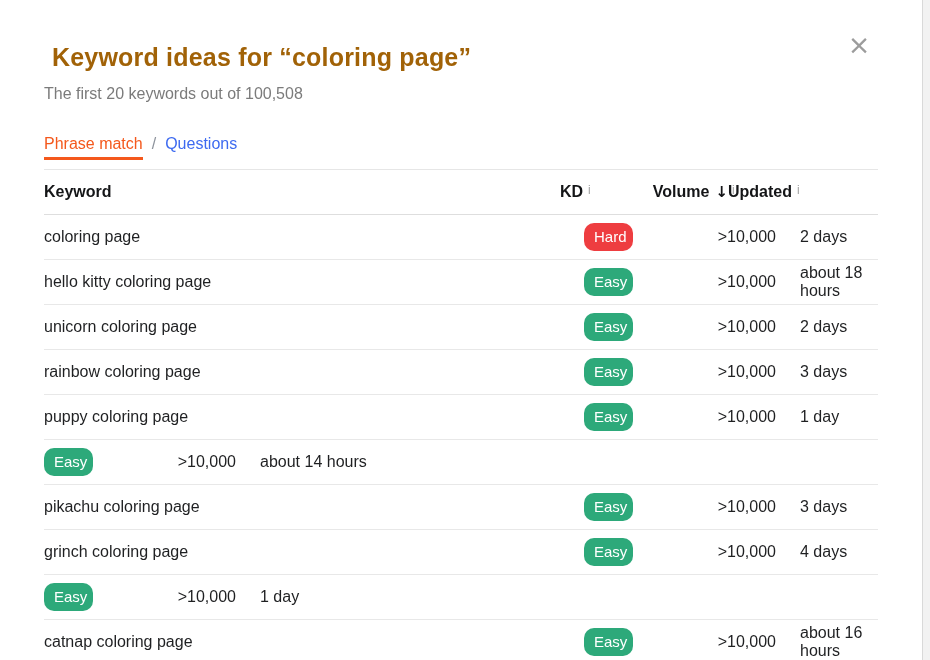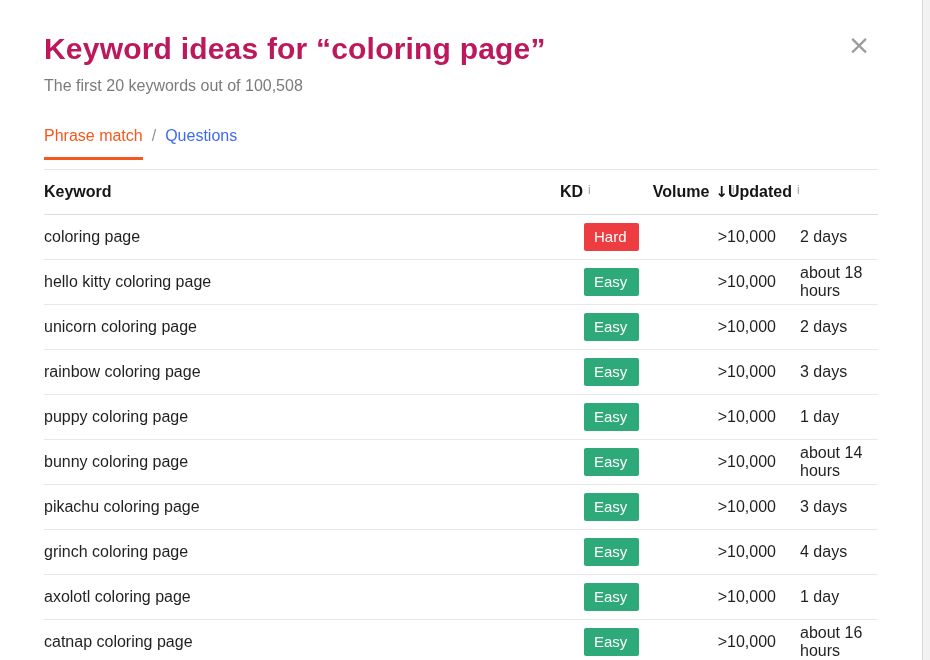--- a/index.html
+++ b/index.html
@@ -16,25 +16,25 @@
     position: absolute;
     left: 0; top: 0;
     width: 922px;
     height: 660px;
     background: #ffffff;
   }
   .content {
     padding: 34px 0 0 44px;
   }
   .modal-title {
-    margin: 0;
-    font-size: 30px;
+    margin: 8px;
+    font-size: 25px;
     line-height: 30px;
     font-weight: 700;
-    color: #be185d;
+    color: #a16207;
     letter-spacing: 0.2px;
   }
   .close-btn {
     position: absolute;
     top: 30px;
     right: 48px;
     width: 30px;
     height: 30px;
     padding: 0;
     border: none;
@@ -54,21 +54,21 @@
   .tabs {
     margin-top: 29px;
     font-size: 16px;
     line-height: 20px;
     display: flex;
     align-items: baseline;
   }
   .tab { text-decoration: none; cursor: pointer; }
   .tab.active {
     color: #f4581c;
-    padding-bottom: 11px;
+    padding-bottom: 3px;
     border-bottom: 3px solid #f4581c;
   }
   .tab.link { color: #3d6af0; }
   .tab-sep {
     color: #8d939c;
     margin: 0 9px;
   }
   .kw-table {
     margin-top: 9px;
     width: 834px;
@@ -116,22 +116,22 @@
     color: #141517;
   }
   .vol-info {
     position: absolute;
     left: 100%;
     top: 0;
     margin-left: 4px;
   }
   .badge {
     display: inline-block;
-    padding: 4px 12px 5px 10px;
-    border-radius: 2px;
+    padding: 4px 6px 5px 10px;
+    border-radius: 10px;
     color: #ffffff;
     font-size: 15px;
     line-height: 19px;
     background: #2da97a;
   }
   .backdrop-strip {
     position: absolute;
     top: 0;
     right: 0;
     width: 8px;
@@ -216,21 +216,20 @@
   <div class="trow">
     <div class="cell col-keyword">puppy coloring page</div>
     <div class="cell col-kd">
       <span class="badge" style="background: rgb(45, 169, 122);">Easy</span>
     </div>
     <div class="cell col-volume">&gt;10,000</div>
     <div class="cell col-updated">1 day</div>
   </div>
 
   <div class="trow">
-    <div class="cell col-keyword">bunny coloring page</div>
     <div class="cell col-kd">
       <span class="badge" style="background: rgb(45, 169, 122);">Easy</span>
     </div>
     <div class="cell col-volume">&gt;10,000</div>
     <div class="cell col-updated">about 14 hours</div>
   </div>
 
   <div class="trow">
     <div class="cell col-keyword">pikachu coloring page</div>
     <div class="cell col-kd">
@@ -243,21 +242,20 @@
   <div class="trow">
     <div class="cell col-keyword">grinch coloring page</div>
     <div class="cell col-kd">
       <span class="badge" style="background: rgb(45, 169, 122);">Easy</span>
     </div>
     <div class="cell col-volume">&gt;10,000</div>
     <div class="cell col-updated">4 days</div>
   </div>
 
   <div class="trow">
-    <div class="cell col-keyword">axolotl coloring page</div>
     <div class="cell col-kd">
       <span class="badge" style="background: rgb(45, 169, 122);">Easy</span>
     </div>
     <div class="cell col-volume">&gt;10,000</div>
     <div class="cell col-updated">1 day</div>
   </div>
 
   <div class="trow">
     <div class="cell col-keyword">catnap coloring page</div>
     <div class="cell col-kd">

